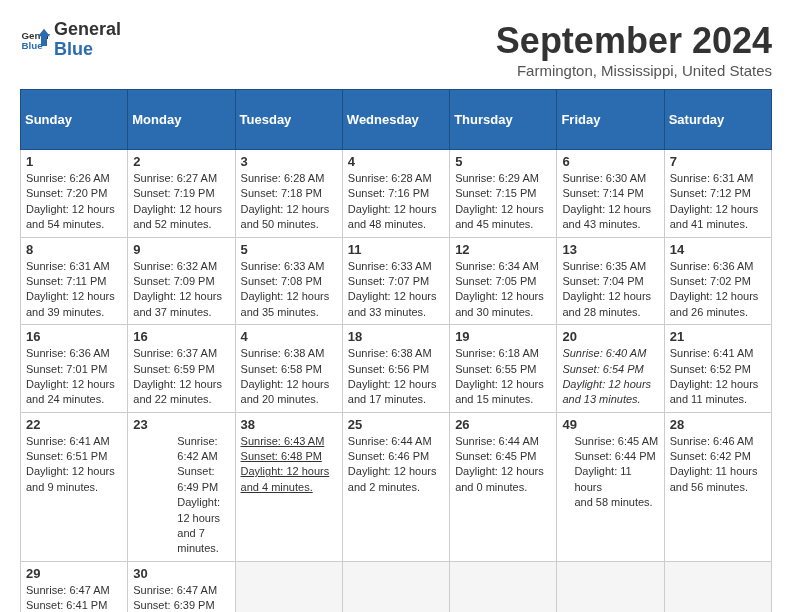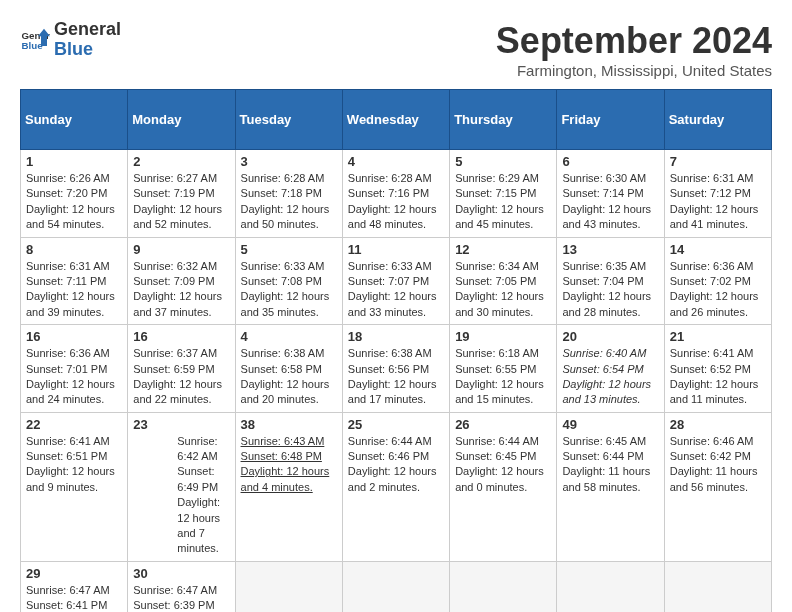--- a/index.html
+++ b/index.html
@@ -303,21 +303,21 @@
         </td>
         <td>
           <span class="day-num">26</span>
           <div class="day-info" style="white-space: pre-line;">Sunrise: 6:44 AM
 Sunset: 6:45 PM
 Daylight: 12 hours
 and 0 minutes.</div>
         </td>
         <td>
           <span class="day-num">49</span>
-          <div class="day-info" style="white-space: pre-line;">Sunrise: 6:45 AM
+          <div class="day-info" style="white-space: pre-line; margin-left: 12px;">Sunrise: 6:45 AM
 Sunset: 6:44 PM
 Daylight: 11 hours
 and 58 minutes.</div>
         </td>
         <td>
           <span class="day-num">28</span>
           <div class="day-info" style="white-space: pre-line;">Sunrise: 6:46 AM
 Sunset: 6:42 PM
 Daylight: 11 hours
 and 56 minutes.</div>

